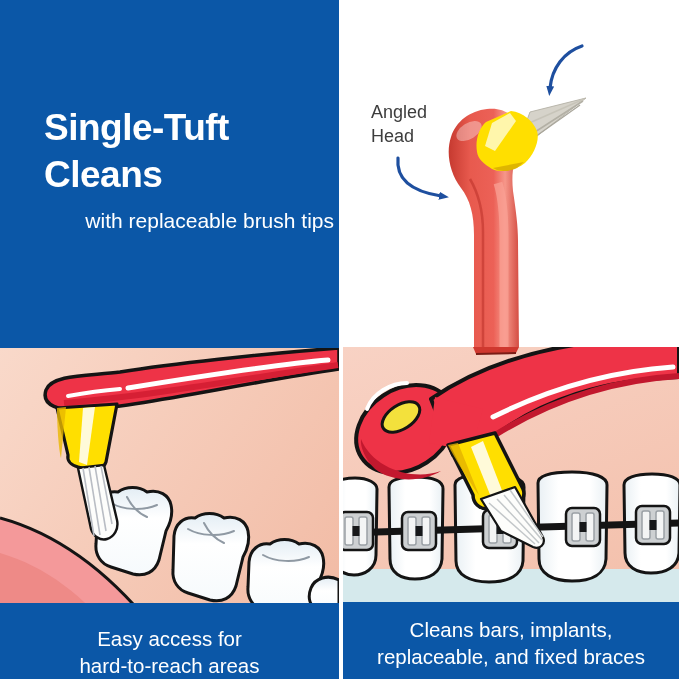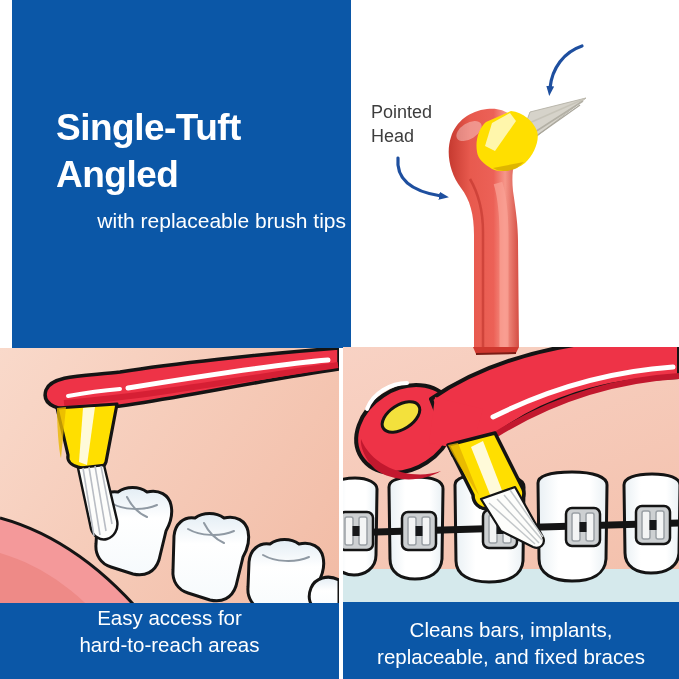--- a/index.html
+++ b/index.html
@@ -1,41 +1,41 @@
 <!DOCTYPE html>
 <html><head>
 <meta charset="utf-8">
 <style>
   html,body{margin:0;padding:0;}
   body{width:679px;height:679px;background:#ffffff;font-family:"Liberation Sans",sans-serif;overflow:hidden;}
   #canvas{position:relative;width:679px;height:679px;background:#ffffff;}
   .abs{position:absolute;}
   
-  .intro-box{left:0;top:0;width:339px;height:348px;background:#0B57A7;margin-left:12px;}
+  .intro-box{left:0;top:0;width:339px;height:348px;background:#0B57A7;}
   .intro-title{left:44px;top:104px;width:280px;color:#ffffff;font-weight:bold;font-size:37px;line-height:47px;letter-spacing:-0.5px;}
   .intro-sub{left:44px;top:208px;width:290px;color:#ffffff;font-weight:normal;font-size:21px;line-height:26px;text-align:right;}
   
   .callout{color:#3D3D3D;font-size:18px;line-height:24px;font-weight:normal;}
   .label-pointed{left:588px;top:29px;width:78px;}
   .label-angled{left:371px;top:100px;width:78px;}
   
   .band{background:#0B57A7;color:#ffffff;text-align:center;font-size:20.5px;line-height:27px;}
-  .band-left{left:0;top:603px;width:339px;height:76px;padding-top:1px;box-sizing:border-box;}
+  .band-left{left:0;top:603px;width:339px;height:76px;padding-top:22px;box-sizing:border-box;}
   .band-right{left:343px;top:602px;width:336px;height:90px;padding-top:14px;box-sizing:border-box;text-align:center;}
   svg{display:block;}
 </style>
 </head>
 <body>
 
 <div id="canvas">
 
   <div class="abs intro-box">
     <div class="abs intro-title">
       <div>Single-Tuft</div>
-      <div>Angled</div>
+      <div>Cleans</div>
     </div>
     <div class="abs intro-sub">with replaceable brush tips</div>
   </div>
 
   <svg class="abs" style="left:343px;top:0;" width="336" height="352" viewBox="0 0 336 352">
     <defs>
       <linearGradient id="handleGrad" x1="0" y1="0" x2="1" y2="0">
         <stop offset="0" stop-color="#c63a30"></stop>
         <stop offset="0.3" stop-color="#e85a4e"></stop>
         <stop offset="0.62" stop-color="#ec6157"></stop>
@@ -68,21 +68,21 @@
                  C197,140 191,155 182,163 C172,171 156,173 149,169 C141,164 135,159 134,152 Z" fill="#FFDF00"></path>
         <path d="M142,146 L149,123 L167,113 L173,121 L152,151 Z" fill="#fffbd6" opacity="0.8"></path>
         <path d="M150,168 L181,162 L174,168 C166,172 156,172 150,168 Z" fill="#d8ae00" opacity="0.85"></path>
       </g>
     </g>
 
     <path d="M239,46 C221,52 209,68 207,88" fill="none" stroke="#1E4F9F" stroke-width="3.2" stroke-linecap="round" marker-end="url(#arrowHead)"></path>
     <path d="M55,158 C53,178 66,191 98,196" fill="none" stroke="#1E4F9F" stroke-width="3.2" stroke-linecap="round" marker-end="url(#arrowHead)"></path>
   </svg>
 
-  <div class="abs callout label-angled">Pointed Head</div>
+  <div class="abs callout label-angled">Angled Head</div>
 
   <svg class="abs" style="left:0;top:348px;" width="339" height="331" viewBox="0 0 339 331">
     <defs>
       <linearGradient id="mouthGradL" x1="0" y1="0" x2="1" y2="0.7">
         <stop offset="0" stop-color="#f9d9ca"></stop>
         <stop offset="1" stop-color="#f2bca6"></stop>
       </linearGradient>
       <linearGradient id="toothGradL" x1="0" y1="0" x2="0" y2="1">
         <stop offset="0" stop-color="#e3edf4"></stop>
         <stop offset="0.35" stop-color="#ffffff"></stop>

